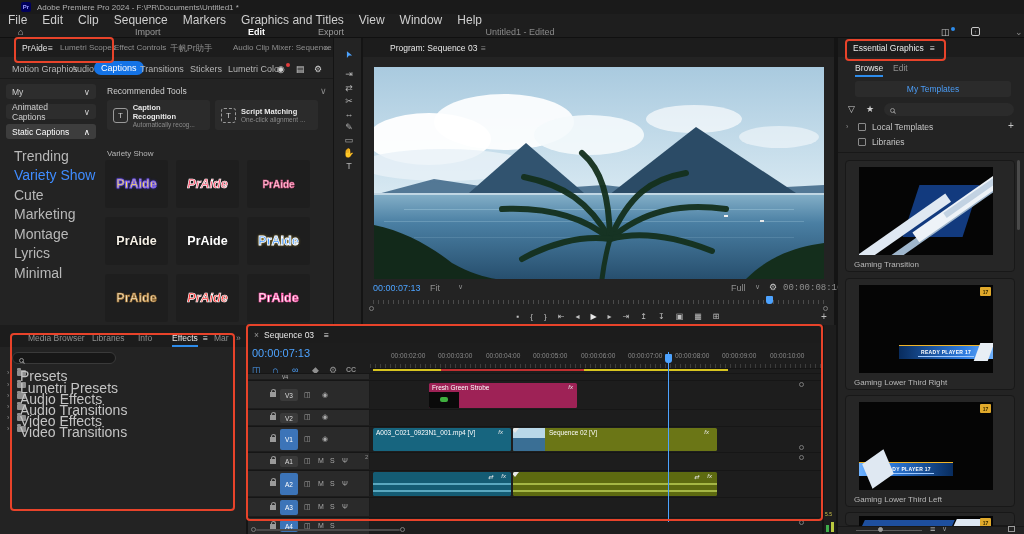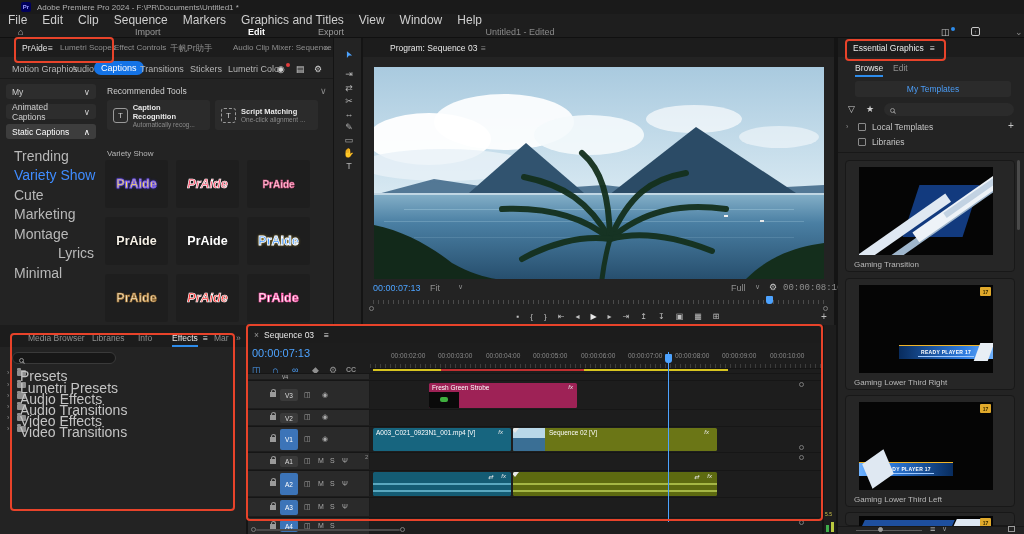--- a/index.html
+++ b/index.html
@@ -145,21 +145,21 @@
     </div>
     <div class="sidechip" style="top:86px;background:#3d3d3d;color:#fff;">
       <span>Static Captions</span>
       <span>∧</span>
     </div>
     <span class="sideitem" style="top:110px;">Trending</span>
     <span class="sideitem" style="top:129px;color:#3f8cff;">Variety Show</span>
     <span class="sideitem" style="top:149px;">Cute</span>
     <span class="sideitem" style="top:168px;">Marketing</span>
     <span class="sideitem" style="top:188px;">Montage</span>
-    <span class="sideitem" style="top:207px;margin-left:44px;">Lyrics</span>
+    <span class="sideitem" style="top:207px;">Lyrics</span>
     <span class="sideitem" style="top:227px;">Minimal</span>
 
     <span class="abs" style="left:107px;top:48px;font-size:8.5px;color:#cfcfcf;">Recommended Tools</span>
     <span class="abs" style="left:320px;top:48px;color:#8a8a8a;">∨</span>
     <div class="toolcard" style="left:107px;top:62px;width:103px;">
       <span class="tc-ic">T</span>
       <span>
         <div style="font-size:7.5px;color:#e8e8e8;font-weight:bold;">Caption Recognition</div>
         <div style="font-size:6.5px;color:#8a8a8a;">Automatically recog...</div>
       </span>

